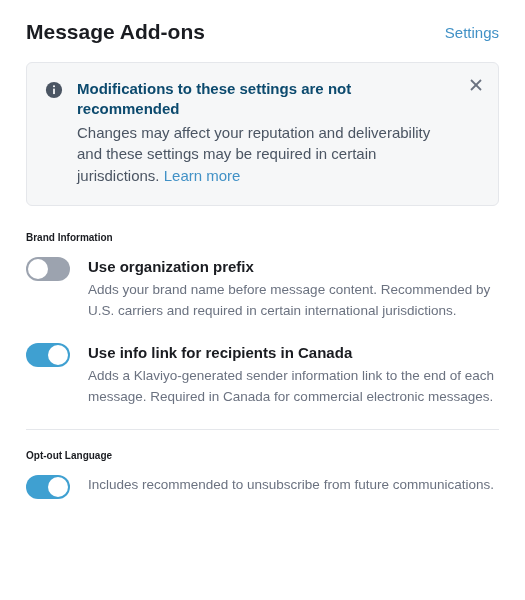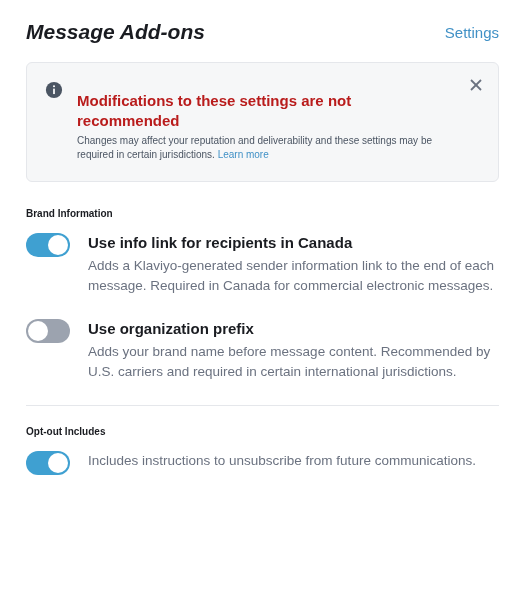--- a/index.html
+++ b/index.html
@@ -14,21 +14,20 @@
   .header {
     display: flex;
     justify-content: space-between;
     align-items: center;
     margin-bottom: 18px;
   }
   .page-title {
     font-size: 21px;
     font-weight: 700;
     color: #1a1c21;
-    font-style: italic;
   }
   .settings-link {
     font-size: 15px;
     color: #4191c6;
     font-weight: 400;
     cursor: pointer;
   }
   .alert {
     border: 1px solid #e5e7eb;
     background: #f6f7f8;
@@ -46,26 +45,25 @@
     margin-top: 2px;
     color: #4b5563;
   }
   .alert-body {
     flex: 1;
     padding-right: 26px;
   }
   .alert-title {
     font-size: 15px;
     font-weight: 700;
-    color: #b91c1c;
+    color: #0c4a6e;
     line-height: 1.35;
-    margin-top: 12px;
   }
   .alert-desc {
-    font-size: 10px;
+    font-size: 15px;
     color: #4b5563;
     line-height: 1.45;
     margin-top: 2px;
   }
   .alert-desc a {
     color: #4191c6;
     text-decoration: none;
     cursor: pointer;
   }
   .alert-close {
@@ -154,46 +152,46 @@
         <line x1="3" y1="3" x2="13" y2="13"></line>
         <line x1="13" y1="3" x2="3" y2="13"></line>
       </svg>
   </span>
 </div>
 
 <div>
   <div class="section-title">Brand Information</div>
 
   <div class="setting-row">
+    <div class="toggle off">
+        <div class="knob"></div>
+      </div>
+    <div class="setting-body">
+      <div class="setting-title">Use organization prefix</div>
+      <div class="setting-desc">Adds your brand name before message content. Recommended by U.S. carriers and required in certain international jurisdictions.</div>
+    </div>
+  </div>
+
+  <div class="setting-row">
     <div class="toggle on">
         <div class="knob"></div>
       </div>
     <div class="setting-body">
       <div class="setting-title">Use info link for recipients in Canada</div>
       <div class="setting-desc">Adds a Klaviyo-generated sender information link to the end of each message. Required in Canada for commercial electronic messages.</div>
     </div>
   </div>
-
-  <div class="setting-row">
-    <div class="toggle off">
-        <div class="knob"></div>
-      </div>
-    <div class="setting-body">
-      <div class="setting-title">Use organization prefix</div>
-      <div class="setting-desc">Adds your brand name before message content. Recommended by U.S. carriers and required in certain international jurisdictions.</div>
-    </div>
-  </div>
 </div>
 
 <hr class="divider">
 
 <div>
-  <div class="section-title">Opt-out Includes</div>
+  <div class="section-title">Opt-out Language</div>
 
   <div class="setting-row">
     <div class="toggle on">
         <div class="knob"></div>
       </div>
     <div class="setting-body">
-      <div class="setting-desc">Includes instructions to unsubscribe from future communications.</div>
+      <div class="setting-desc">Includes recommended to unsubscribe from future communications.</div>
     </div>
   </div>
 </div>
 
 </body></html>

